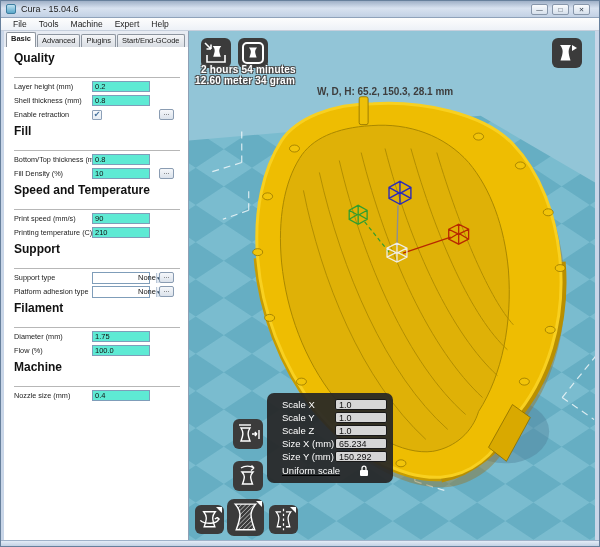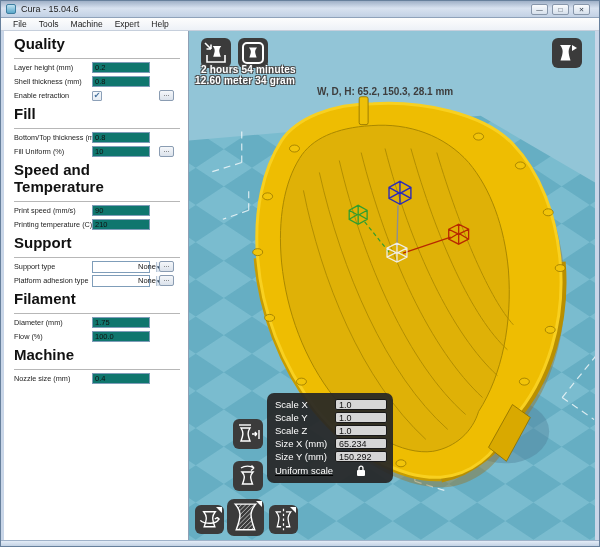--- a/index.html
+++ b/index.html
@@ -28,26 +28,26 @@
   .main{flex:1;display:flex;min-height:0;padding:0 4px 0 3px;background:#c9d6e8;}
   .left{width:184px;display:flex;flex-direction:column;background:#fff;}
   .tabstrip{height:16px;background:#e7ebf2;display:flex;align-items:flex-end;
     padding-left:2px;flex:0 0 auto;}
   .tab{font-size:7.5px;color:#222;border:1px solid #8d959f;border-bottom:none;
     background:linear-gradient(#f4f5f7,#d9dde3);padding:1px 4px 1px 4px;height:13px;
     border-radius:2px 2px 0 0;margin-right:1px;white-space:nowrap;}
   .tab.active{background:#fff;height:15px;font-weight:bold;
     box-shadow:0 1px 0 #fff;}
   .panel{flex:1;background:#fff;overflow:hidden;padding-top:1px;}
-  .sec-title{font-size:15px;font-weight:bold;color:#111;margin:3px 8px 2px 10px;
-    border-bottom:1px solid #b7b7b7;padding-bottom:6px;}
+  .sec-title{font-size:12px;font-weight:bold;color:#111;margin:3px 8px 2px 10px;
+    border-bottom:1px solid #b7b7b7;padding-bottom:12px;}
   .row{display:flex;align-items:center;height:13px;margin:1px 0 0 10px;}
   .rlabel{flex:0 0 78px;font-size:7.3px;color:#222;white-space:nowrap;overflow:hidden;}
   .rinput{width:58px;height:11px;border:1px solid #7f9db9;font-size:7.5px;
-    padding:0 16px 0 2px;color:#111;background:#0f766e;font-family:inherit;}
+    padding:0 16px 0 2px;color:#111;background:#5eead4;font-family:inherit;}
   .chk{width:10px;height:10px;border:1px solid #8ca0b8;background:linear-gradient(#f6f9fc,#e5ecf3);
     border-radius:1px;display:flex;align-items:center;justify-content:center;}
   .chkmark{font-size:8px;color:#44709d;line-height:8px;}
   .sel{width:58px;height:12px;border:1px solid #7f9db9;background:#fff;
     display:flex;align-items:center;font-size:7.5px;color:#111;}
   .selval{flex:1;padding-left:2px;margin-left:43px;}
   .selarrow{width:10px;height:100%;background:linear-gradient(#f2f6fa,#d8e2ee);
     border-left:1px solid #b9c6d6;font-size:5.5px;color:#3a5066;display:flex;
     align-items:center;justify-content:center;}
   .more-btn{margin-left:auto;margin-right:14px;width:15px;height:11px;
@@ -64,21 +64,21 @@
   .tbtn{position:absolute;width:30px;height:30px;background:#3b3b3b;border-radius:6px;
     display:flex;align-items:center;justify-content:center;}
   .tbtn svg{width:100%;height:100%;}
   .tbtn.big{width:37px;height:37px;border-radius:7px;}
   .tbtn.small{width:29px;height:29px;}
   .tri{position:absolute;top:2px;right:2px;width:0;height:0;
     border-top:6px solid #fff;border-left:6px solid transparent;}
 
   
   .scale-panel{position:absolute;left:78px;top:362px;width:126px;
-    background:rgba(38,38,38,.93);border-radius:7px;padding:5px 6px 5px 8px;}
+    background:rgba(38,38,38,.93);border-radius:7px;padding:5px 6px 5px 15px;}
   .sp-row{display:flex;align-items:center;height:13px;}
   .sp-label{flex:1;color:#fff;font-size:9.5px;white-space:nowrap;}
   .sp-val{width:52px;height:11px;background:#d6d6d6;border-radius:2px;
     font-size:9px;color:#111;padding-left:3px;line-height:11px;border:1px solid #191919;}
   .sp-uniform{display:flex;align-items:center;height:15px;text-decoration:underline;}
   .sp-lock{width:52px;display:flex;justify-content:center;}
 
   
   .bottombar{height:6px;background:linear-gradient(#e3ecf7,#c3d2e4);
     border-top:1px solid #9fb2c9;}
@@ -102,20 +102,26 @@
     <span class="menu-item">File</span>
     <span class="menu-item">Tools</span>
     <span class="menu-item">Machine</span>
     <span class="menu-item">Expert</span>
     <span class="menu-item">Help</span>
   </div>
 
   <div class="main">
 
     <div class="left">
+      <div class="tabstrip">
+        <span class="tab active">Basic</span>
+        <span class="tab">Advanced</span>
+        <span class="tab">Plugins</span>
+        <span class="tab">Start/End-GCode</span>
+      </div>
 
       <div class="panel">
 
         <div class="sec-title">Quality</div>
         <div class="row">
           <span class="rlabel">Layer height (mm)</span>
           <input class="rinput" value="0.2" style="">
         </div>
         <div class="row">
           <span class="rlabel">Shell thickness (mm)</span>
@@ -128,21 +134,21 @@
           </span>
           <span class="more-btn">...</span>
         </div>
 
         <div class="sec-title">Fill</div>
         <div class="row">
           <span class="rlabel">Bottom/Top thickness (mm)</span>
           <input class="rinput" value="0.8" style="">
         </div>
         <div class="row">
-          <span class="rlabel">Fill Uniform (%)</span>
+          <span class="rlabel">Fill Density (%)</span>
           <input class="rinput" value="10" style="">
           <span class="more-btn">...</span>
         </div>
 
         <div class="sec-title">Speed and Temperature</div>
         <div class="row">
           <span class="rlabel">Print speed (mm/s)</span>
           <input class="rinput" value="90" style="">
         </div>
         <div class="row">

